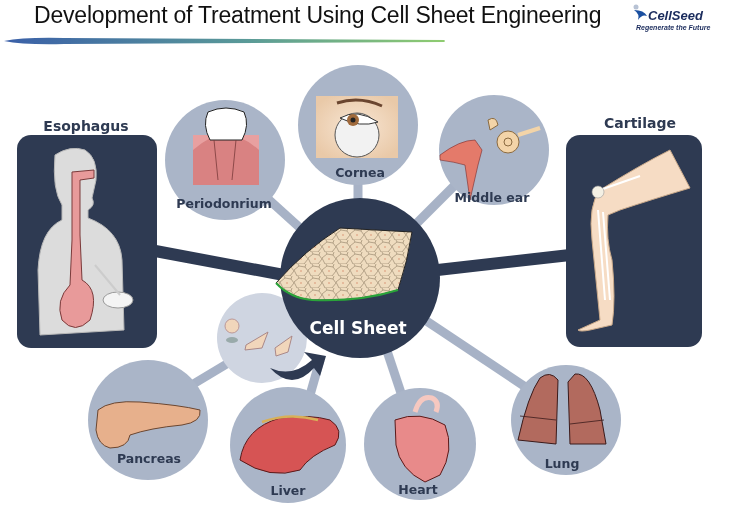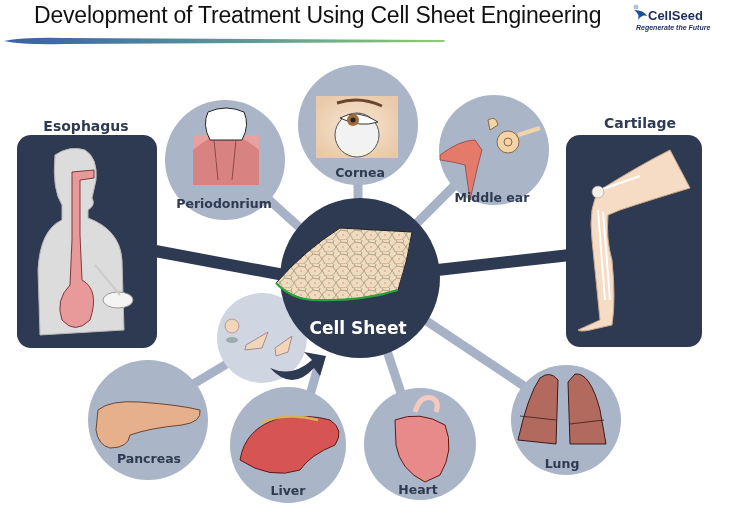--- a/index.html
+++ b/index.html
@@ -1,20 +1,20 @@
 <!DOCTYPE html>
 <html><head>
 <meta charset="utf-8">
 <style>
   html, body { margin: 0; padding: 0; background: #ffffff; }
   body { width: 729px; height: 514px; position: relative; overflow: hidden; font-family: "Liberation Sans", sans-serif; }
   .title { position: absolute; left: 34px; top: 2px; font-size: 23px; color: #111; letter-spacing: -0.2px; white-space: nowrap; }
   .title-bar { position: absolute; left: 4px; top: 37px; width: 442px; height: 8px; }
   .logo { position: absolute; left: 628px; top: 4px; width: 100px; height: 32px; }
-  .logo-name { position: absolute; left: 20px; top: 4px; font-size: 13px; font-weight: bold; color: #1a2b5c; }
+  .logo-name { position: absolute; left: 20px; top: 4px; font-size: 13px; font-weight: bold; font-style: italic; color: #1a2b5c; }
   .logo-tag { position: absolute; left: 8px; top: 20px; font-size: 7px; font-weight: bold; font-style: italic; color: #1a2b5c; white-space: nowrap; }
   svg.diagram { position: absolute; left: 0; top: 0; }
   .lbl { font-family: "DejaVu Sans", sans-serif; font-weight: bold; }
 </style>
 </head>
 <body>
 
 <div class="title">Development of Treatment Using Cell Sheet Engineering</div>
 <svg class="title-bar" viewBox="0 0 442 8" preserveAspectRatio="none">
   <defs>

